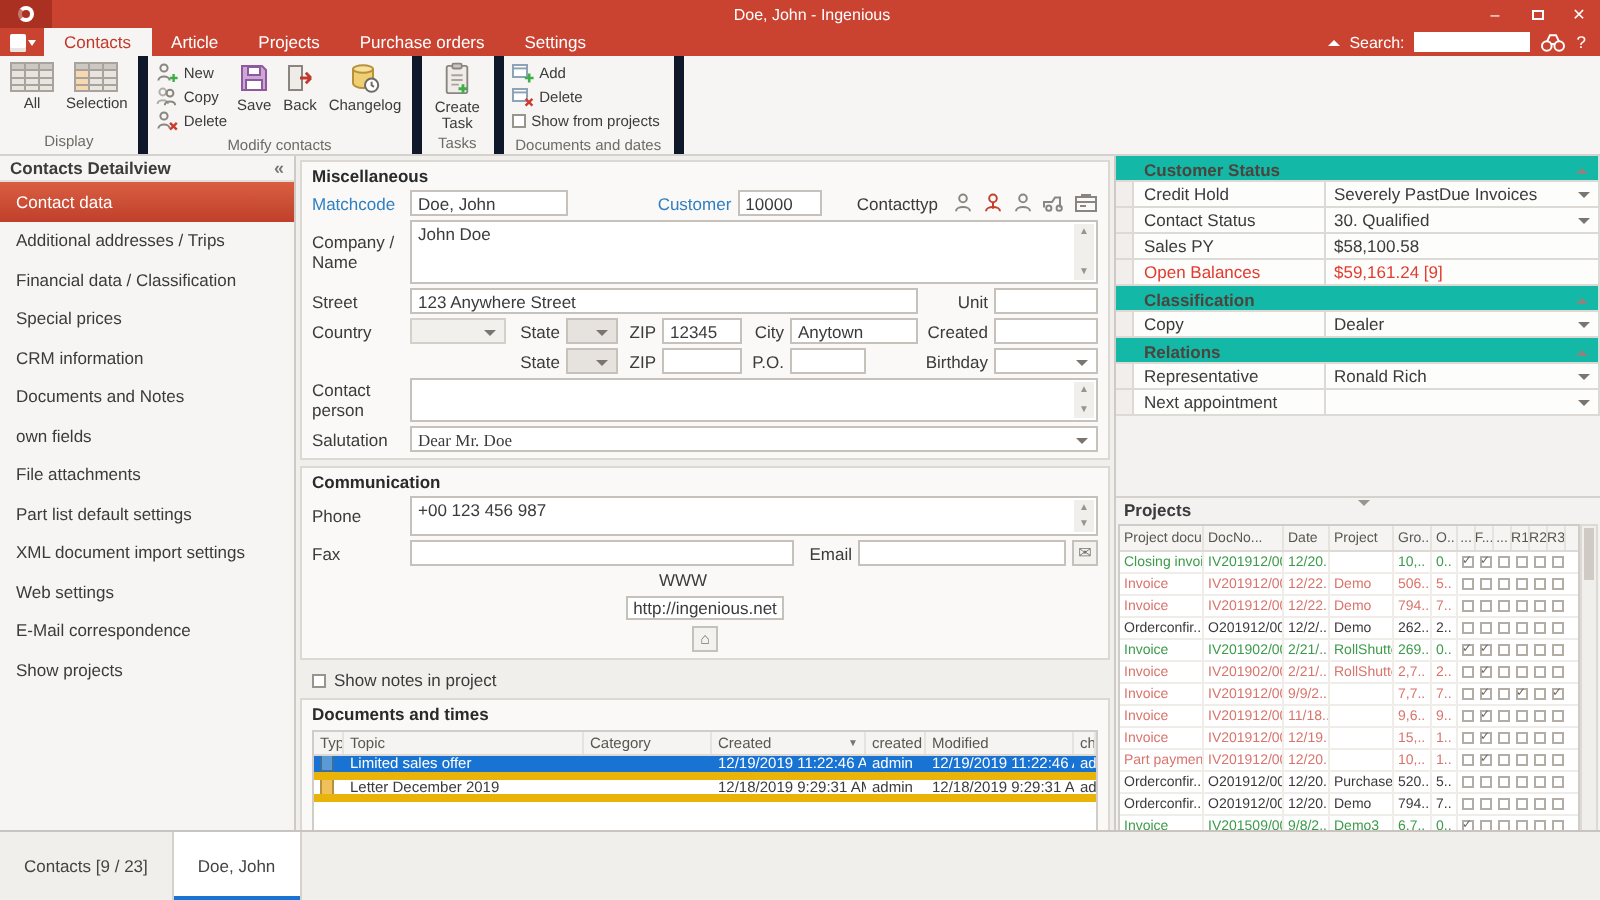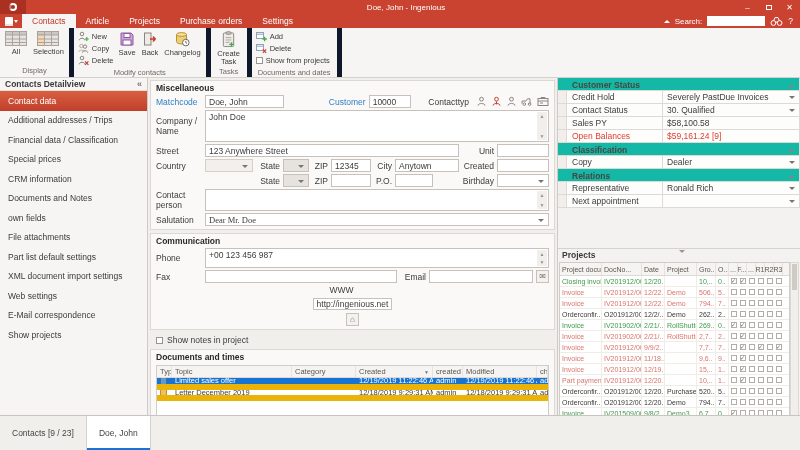--- a/index.html
+++ b/index.html
@@ -59,21 +59,21 @@
   .ta{border:1px solid #c6c1bb;background:#fff;position:relative;padding:1px 14px 1px 3px;overflow:hidden;}
   .ta .sb{position:absolute;top:1px;right:1px;bottom:1px;width:10px;background:#f1efec;display:flex;flex-direction:column;justify-content:space-between;align-items:center;font-size:5px;color:#9a948e;padding:1px 0;}
   .sqbtn{width:13px;height:13px;border:1px solid #c6c1bb;background:#f4f2ef;display:flex;align-items:center;justify-content:center;font-size:8px;color:#7a756f;flex:none;}
   .chkrow{display:flex;align-items:center;gap:4px;padding:2px 7px 3px;}
   
   .dtable{margin:2px 5px;border:1px solid #d0ccc7;background:#fff;font-size:7.5px;height:57px;overflow:hidden;}
   .dthead,.drow{display:flex;align-items:center;}
   .dthead{background:#f6f4f2;border-bottom:1px solid #ddd9d4;height:12px;color:#5a564f;}
   .dth{padding:0 3px;border-right:1px solid #e6e2de;height:100%;display:flex;align-items:center;overflow:hidden;white-space:nowrap;}
   .dc{padding:0 3px;overflow:hidden;white-space:nowrap;height:100%;display:flex;align-items:center;}
-  .drow{height:11.5px;border-bottom:6px solid #eab308;align-items:center;}
+  .drow{height:11.5px;border-bottom:4px solid #eab308;align-items:center;}
   .drow.sel{background:#1873d3;color:#fff;}
   .dw0{width:15px;}.dw1{width:120px;}.dw2{width:64px;}.dw3{width:77px;}.dw4{width:30px;}.dw5{width:74px;}.dw6{flex:1;}
   .sorticon{margin-left:auto;font-size:5px;color:#7a756f;}
   .docicon{width:7px;height:9px;background:#5b9bd5;border:1px solid #3c6e9e;display:inline-block;}
   .docicon.orange{background:#f0c05a;border-color:#b8923a;}
   
   .rightpanel{position:absolute;top:78px;left:558px;right:0;bottom:19px;background:#f4f2f0;}
   .pgrow{display:flex;height:13px;border-bottom:1px solid #ddd9d5;border-right:1px solid #ddd9d5;background:#fdfdfc;align-items:stretch;font-size:8.5px;}
   .pg-gutter{width:9px;border-right:1px solid #ddd9d5;background:#f1eeeb;flex:none;}
   .pg-label{width:96px;padding:0 5px;display:flex;align-items:center;border-right:1px solid #ddd9d5;flex:none;overflow:hidden;white-space:nowrap;}

